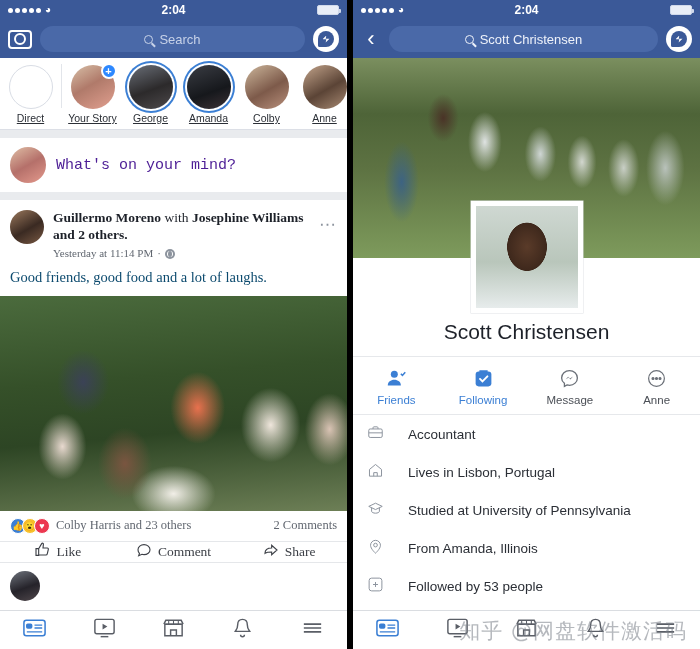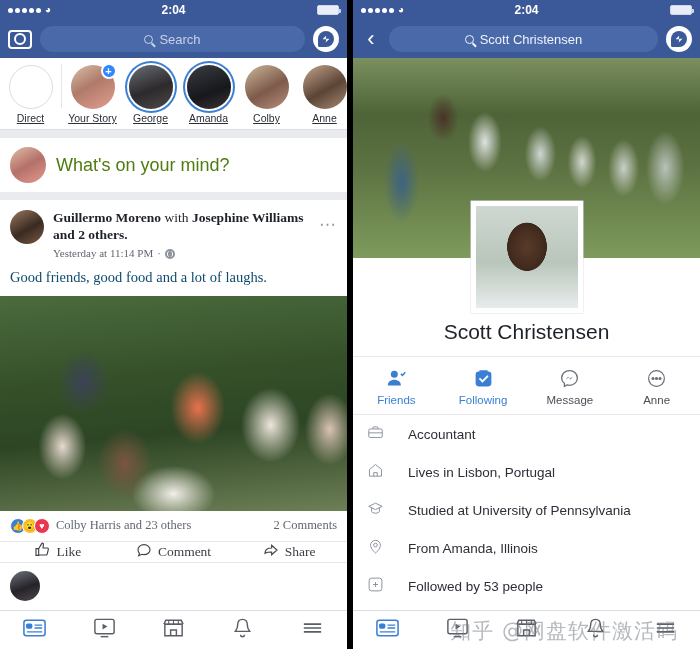--- a/index.html
+++ b/index.html
@@ -82,21 +82,21 @@
     font-size: 11px; line-height: 12px; text-align: center; font-weight: bold;
   }
   .story-lbl { font-size: 10.5px; color: #2b2f36; text-decoration: underline; }
   .story-div { width: 1px; height: 44px; background: #e2e5ea; flex: none; margin: 0 1px 18px; }
 
   .spacer { height: 8px; background: #e9ebee; }
 
   
   .composer { height: 54px; background: #fff; display: flex; align-items: center; gap: 10px; padding: 0 10px; }
   .avatar { width: 36px; height: 36px; border-radius: 50%; background-size: cover; background-position: center; flex: none; }
-  .composer-ph { color: #4d7c0f; font-size: 18px; }
+  .composer-ph { color: #4c1d95; font-size: 15px; font-family: Liberation Mono, monospace; }
 
   
   .post { background: #fff; font-family: Liberation Serif, serif; }
   .post-head { display: flex; padding: 10px 10px 4px; gap: 9px; align-items: flex-start; }
   .post-names { flex: 1; font-size: 13.5px; line-height: 1.25; color: #1d2129; }
   .post-names b { font-weight: bold; }
   .post-meta { font-size: 11px; color: #616770; margin-top: 3px; display: flex; align-items: center; gap: 4px; }
   .globe { width: 10px; height: 10px; border-radius: 50%; background: #8d949e; position: relative; display:inline-block;}
   .globe:after{content:"";position:absolute;inset:2px;border-left:1px solid #fff;border-right:1px solid #fff;border-radius:50%;}
   .dots3 { color: #8d949e; font-size: 17px; letter-spacing: 1px; line-height: 1; padding-top: 6px; }
@@ -148,21 +148,21 @@
   .pa-ico { height: 24px; display: flex; align-items: center; justify-content: center; margin-bottom: 4px; }
   .pa-lbl { font-size: 11.5px; color: #4b4f56; }
   .pa.blue .pa-lbl { color: #3b7fd4; }
   .prof-bio { font-size: 13px; color: #2b2f36; padding: 15px 16px 13px; }
   .info-list { padding: 0 14px; }
   .info-row { display: flex; align-items: center; gap: 24px; padding: 9px 0; font-size: 13.5px; color: #2b2f36; }
   .info-row svg { width: 17px; height: 17px; flex: none; }
 
   
   .watermark {
-    position: absolute; right: 22px; bottom: 4px; z-index: 9;
+    position: absolute; right: 13px; bottom: 4px; z-index: 9;
     font-size: 21px; color: rgba(120,125,135,0.55);
     font-family: "DejaVu Sans", sans-serif; letter-spacing: 1px; white-space: nowrap;
     pointer-events: none;
   }
 </style>
 </head>
 <body>
 
 <div class="screens">
 

